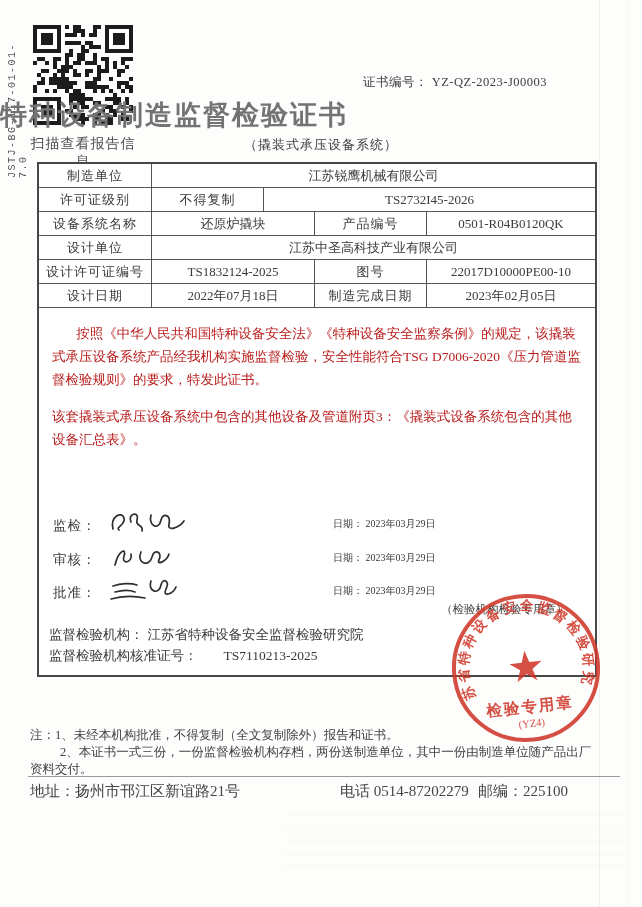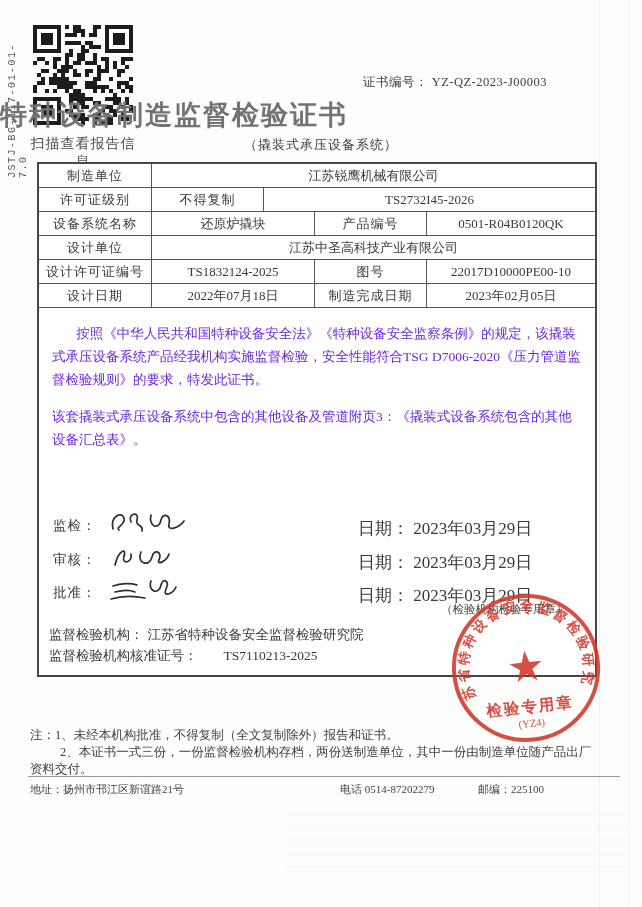--- a/index.html
+++ b/index.html
@@ -29,41 +29,41 @@
   
   .ctable{position:absolute;left:37px;top:162px;width:556px;border:2px solid #474747;background:#fff;box-sizing:content-box;}
   .trow{display:flex;height:24px;box-sizing:border-box;border-bottom:1px solid #565656;}
   .tcell{display:flex;align-items:center;justify-content:center;font-size:13px;box-sizing:border-box;color:#3a3a3a;}
   .c1{width:113px;border-right:1px solid #565656;letter-spacing:1px;}
   .c2{width:163px;border-right:1px solid #565656;}
   .c3{width:112px;border-right:1px solid #565656;letter-spacing:1px;}
   .c4{flex:1;}
   .cspan{flex:1;}
   .bigcell{position:relative;height:367px;background:#fff;}
-  .paras{padding:14px 13px 0 13px;font-size:13.5px;line-height:23px;color:#6d28d9;}
+  .paras{padding:14px 13px 0 13px;font-size:13.5px;line-height:23px;color:#b91c1c;}
   .paras p{margin:0;}
   .para1{text-indent:1.8em;}
   .para2{margin-top:14px !important;}
   
   .sig-row{position:absolute;left:0;width:100%;height:28px;}
   .sig-row .sig-label{position:absolute;left:14px;top:4px;font-size:13.5px;letter-spacing:1px;}
   .sig-row .sig-svg{position:absolute;left:64px;top:-6px;}
-  .sig-row .sig-date{position:absolute;left:294px;top:4px;font-size:17px;margin-left:25px;}
+  .sig-row .sig-date{position:absolute;left:294px;top:4px;font-size:10px;}
   .seal-note{position:absolute;left:402px;top:294px;font-size:11.5px;color:#3c3c3c;}
   .agency{position:absolute;left:10px;bottom:9px;font-size:13.5px;line-height:21px;color:#3a3a3a;}
   .agency .val{margin-left:4px;}
   .agency .val2{margin-left:26px;}
   
   .stamp{position:absolute;left:447px;top:589px;width:158px;height:158px;transform:rotate(-6deg);opacity:.88;z-index:5;pointer-events:none;}
   
   .notes{position:absolute;left:30px;top:727px;width:588px;font-size:12.5px;line-height:17px;color:#404040;}
   .notes div{white-space:nowrap;}
   .note-l2{padding-left:30px;}
   .foot-rule{position:absolute;left:28px;top:776px;width:592px;border-top:1px solid #9a9a9a;}
-  .foot-row{position:absolute;left:0;top:782px;width:642px;height:18px;font-size:11px;color:#444;}
+  .foot-row{position:absolute;left:0;top:782px;width:642px;height:18px;font-size:15px;color:#444;}
   .foot-addr{position:absolute;left:30px;}
   .foot-phone{position:absolute;left:340px;}
   .foot-post{position:absolute;left:478px;}
   
   .scanline1{position:absolute;left:599px;top:0;width:1px;height:907px;background:rgba(0,0,0,.05);}
   .scanline2{position:absolute;left:628px;top:0;width:1px;height:907px;background:rgba(0,0,0,.035);}
   .ghost{position:absolute;left:285px;top:805px;width:345px;height:62px;
     background:repeating-linear-gradient(0deg,rgba(110,110,110,.045) 0 1px,transparent 1px 13px);
     filter:blur(1px);}
 </style>

